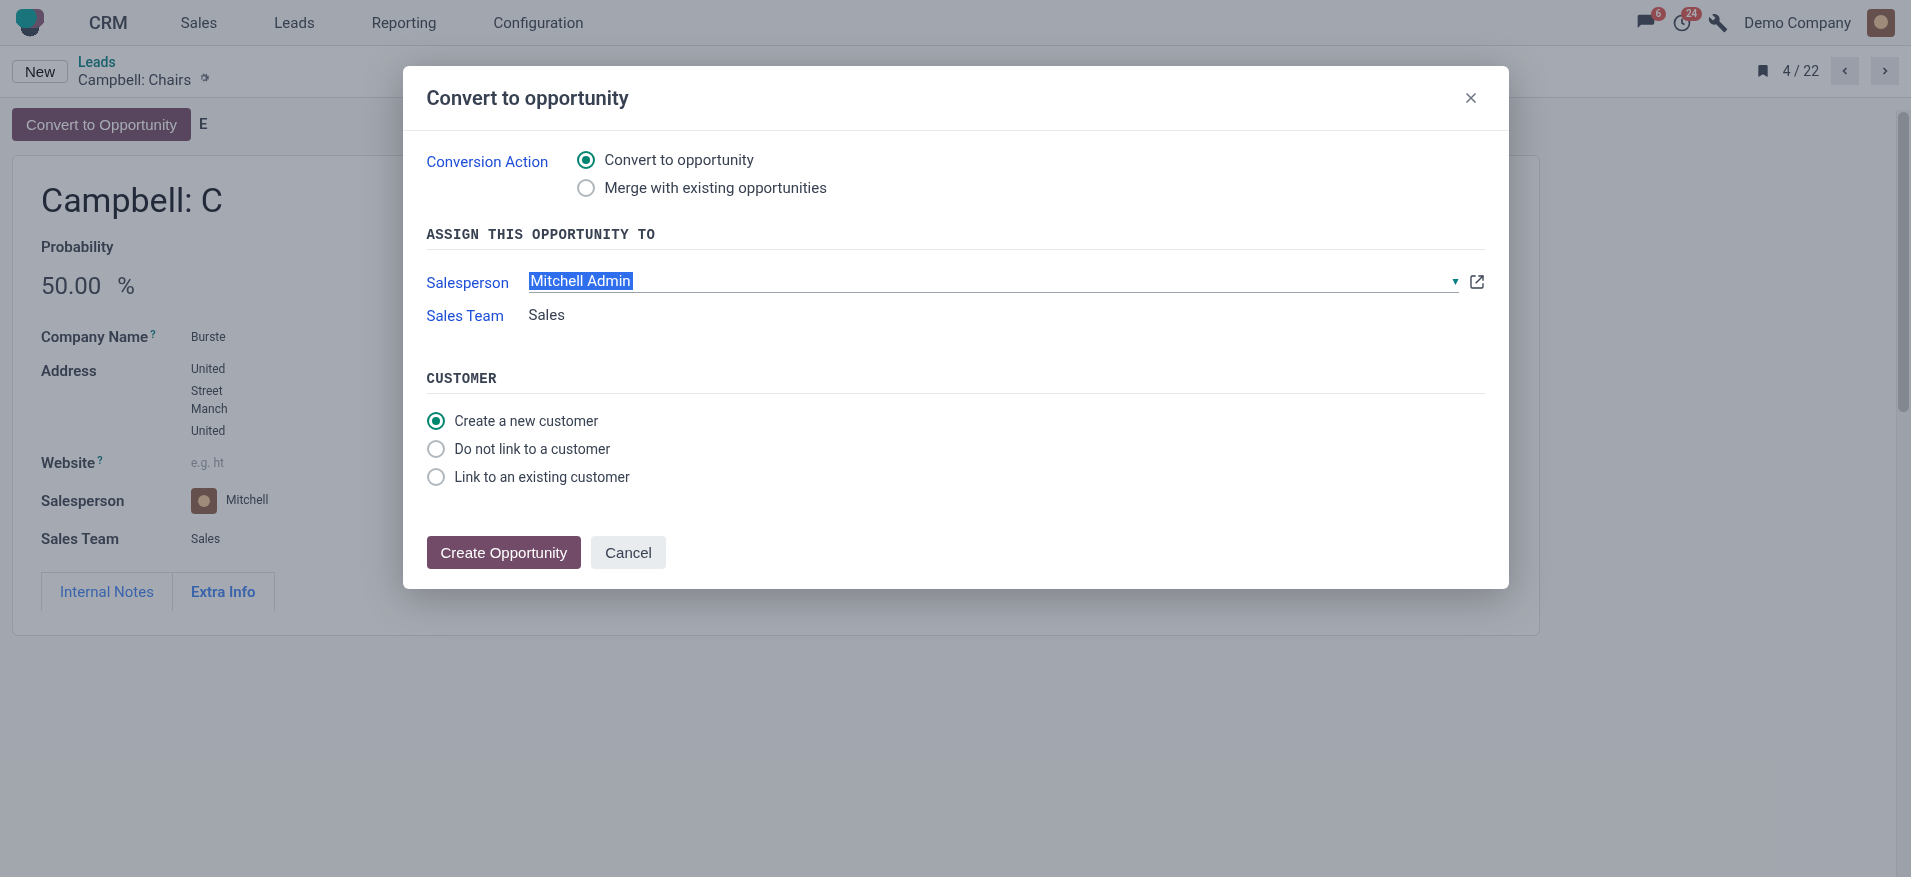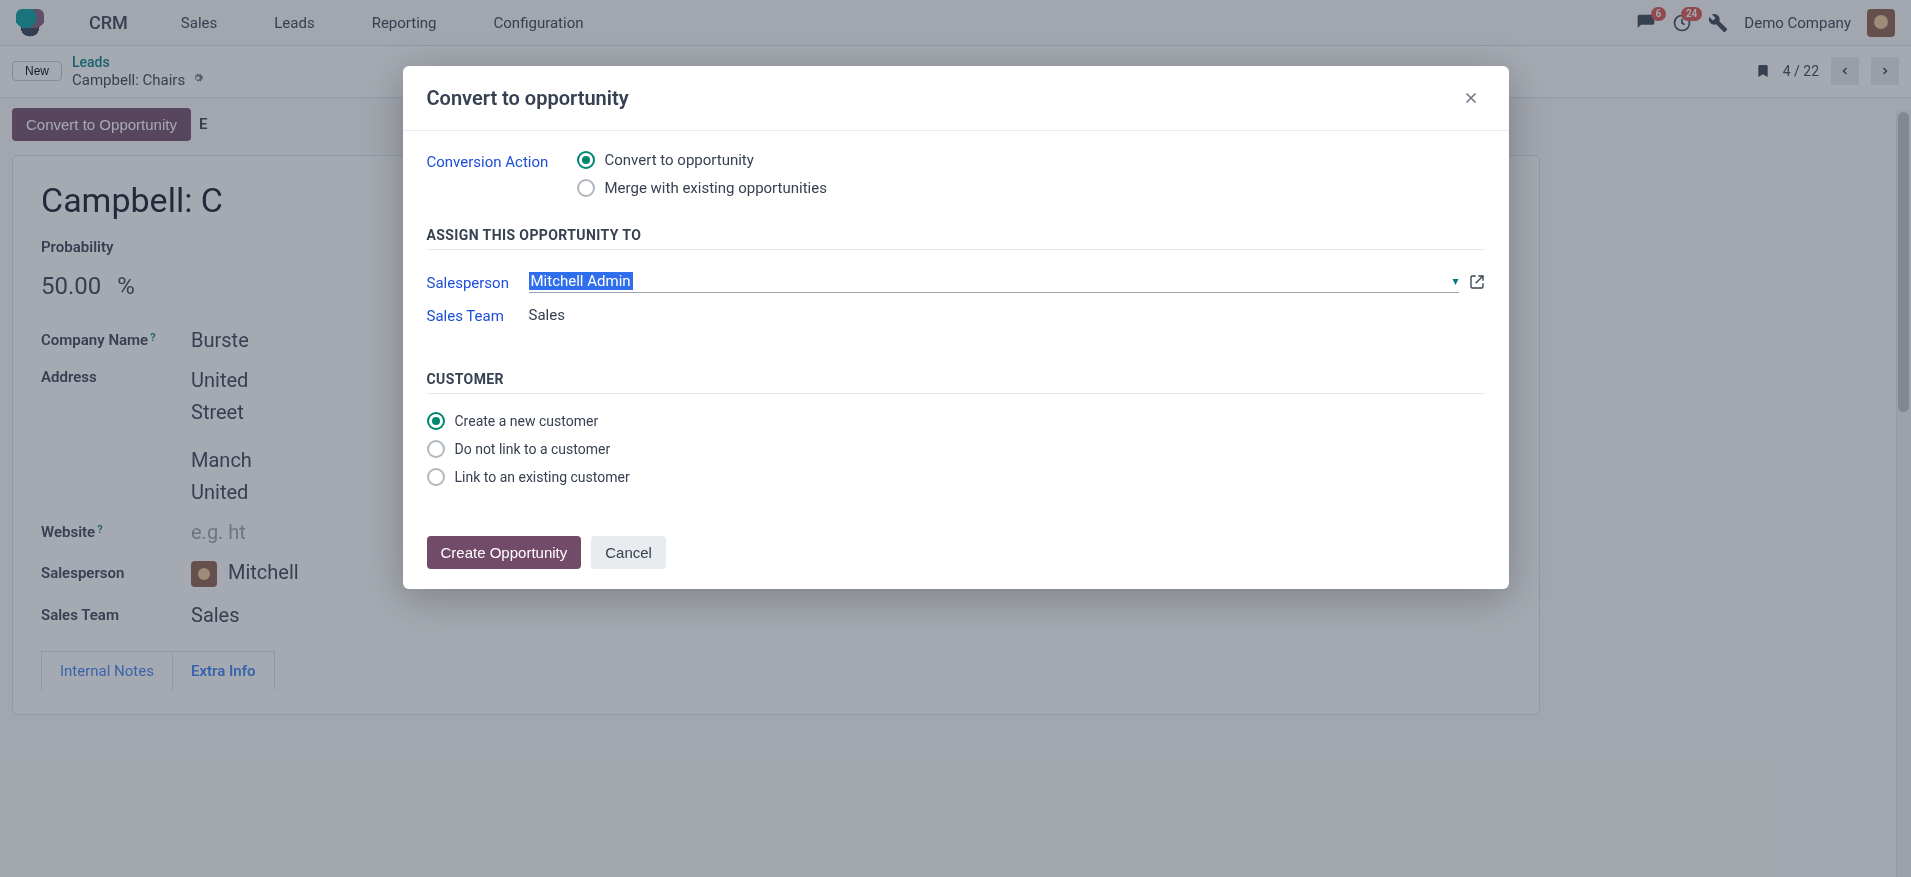--- a/index.html
+++ b/index.html
@@ -40,21 +40,21 @@
             display:flex; align-items:center; justify-content:center; position:relative; overflow:hidden; }
   .avatar .face { width: 14px; height:14px; background:#f4c99b; border-radius:50%; position:relative; top:-1px;}
 
   
   .subhead {
     display: flex; align-items: center; padding: 8px 12px; border-bottom: 1px solid #dee2e6;
     background: #fff;
   }
   .btn-new {
     border: 1px solid #c9c9c9; background: #fff; padding: 2px 12px;
-    font-size: 12px; border-radius: 4px; cursor: pointer; margin-right: 10px;
+    font-size: 15px; border-radius: 4px; cursor: pointer; margin-right: 10px;
   }
   .crumb-block { display:flex; flex-direction:column; line-height:1.2; }
   .crumb-parent { color: #017e84; font-size: 14px; font-weight: 500; cursor:pointer; }
   .crumb-title { font-size: 15px; color: #374151; display:flex; gap:6px;}
   .gear-mini { color:#6b7280; cursor:pointer; }
   .subhead-right { margin-left:auto; display:flex; align-items:center; gap:12px; }
   .pager-text { font-size: 14px; color:#374151; }
   .pager-btn {
     background:#e9ecef; border:none; width:28px; height:28px; cursor:pointer;
     display:flex; align-items:center; justify-content:center; color:#374151;
@@ -76,21 +76,21 @@
   }
 
   .record-sheet {
     background:#fff; border:1px solid #dee2e6; border-radius:6px;
     padding: 24px 28px; margin-top: 4px; width: 1528px;
   }
   .record-title { font-size: 34px; font-weight:400; color:#111827; margin:0 0 18px 0; }
   .field-row { display:flex; align-items:center; margin-bottom: 16px; }
   .field-label { width: 150px; font-weight:600; color:#374151; font-size:15px; }
   .field-label .q { color:#017e84; font-size:11px; vertical-align: top; margin-left:2px;}
-  .field-value { font-size:20px; color:#374151; }
+  .field-value { font-size:12px; color:#374151; }
   .big-value { font-size: 24px; }
   .avatar-sm { width:26px; height:26px; border-radius:4px; background:#8b5e4b; display:inline-flex; align-items:center; justify-content:center; margin-right:6px; vertical-align:middle;}
   .avatar-sm .face { width: 12px; height:12px; background:#f4c99b; border-radius:50%;}
 
   .tabs { display:flex; margin-top: 24px; }
   .tab {
     padding: 10px 18px; border:1px solid #dee2e6; border-bottom:none;
     font-size:15px; color:#3b82f6; cursor:pointer; background:#fff;
   }
   .tab + .tab { border-left:none; }
@@ -121,21 +121,21 @@
   .radio-opt { display:flex; align-items:center; gap:10px; margin-bottom:10px; cursor:pointer; }
   .radio-dot {
     width:18px; height:18px; border:2px solid #b0b7bd; border-radius:50%; position:relative; flex-shrink:0;
   }
   .radio-dot.selected { border-color:#00856f; }
   .radio-dot.selected::after {
     content:""; position:absolute; inset:3px; background:#00856f; border-radius:50%;
   }
   .section-h {
     font-size:14px; font-weight:700; letter-spacing:0.4px; color:#374151;
-    margin: 20px 0 6px 0; border-bottom:1px solid #e5e7eb; padding-bottom:6px;
+    margin: 20px 0 6px 0; border-bottom:1px solid #e5e7eb; padding-bottom:6px;font-family:Liberation Mono, monospace;
   }
   .select-line {
     display:flex; align-items:center; gap:10px;
   }
   .select-input {
     flex:1; border:none; border-bottom:1px solid #9ca3af; padding:2px 0;
     font-size:15px; color:#374151; position:relative;
   }
   .select-highlight { background:#2f6fed; color:#fff; padding:0 2px; }
   .caret-down { color:#017e84; font-size:12px; cursor:pointer; }
@@ -244,21 +244,21 @@
 
         <div class="field-row">
           <div class="field-label"><span>Company Name</span><span class="q">?</span></div>
           <div class="field-value">Burste</div>
         </div>
         <div class="field-row" style="align-items:flex-start;">
           <div class="field-label">Address</div>
           <div class="field-value">
             <div>United</div>
             <div style="margin-top:8px;">Street</div>
-            <div style="margin-top:24px;">Manch</div>
+            <div style="margin-top:4px;">Manch</div>
             <div style="margin-top:8px;">United</div>
           </div>
         </div>
         <div class="field-row">
           <div class="field-label"><span>Website</span><span class="q">?</span></div>
           <div class="field-value" style="color:#9ca3af;">e.g. ht</div>
         </div>
         <div class="field-row">
           <div class="field-label">Salesperson</div>
           <div class="field-value">

